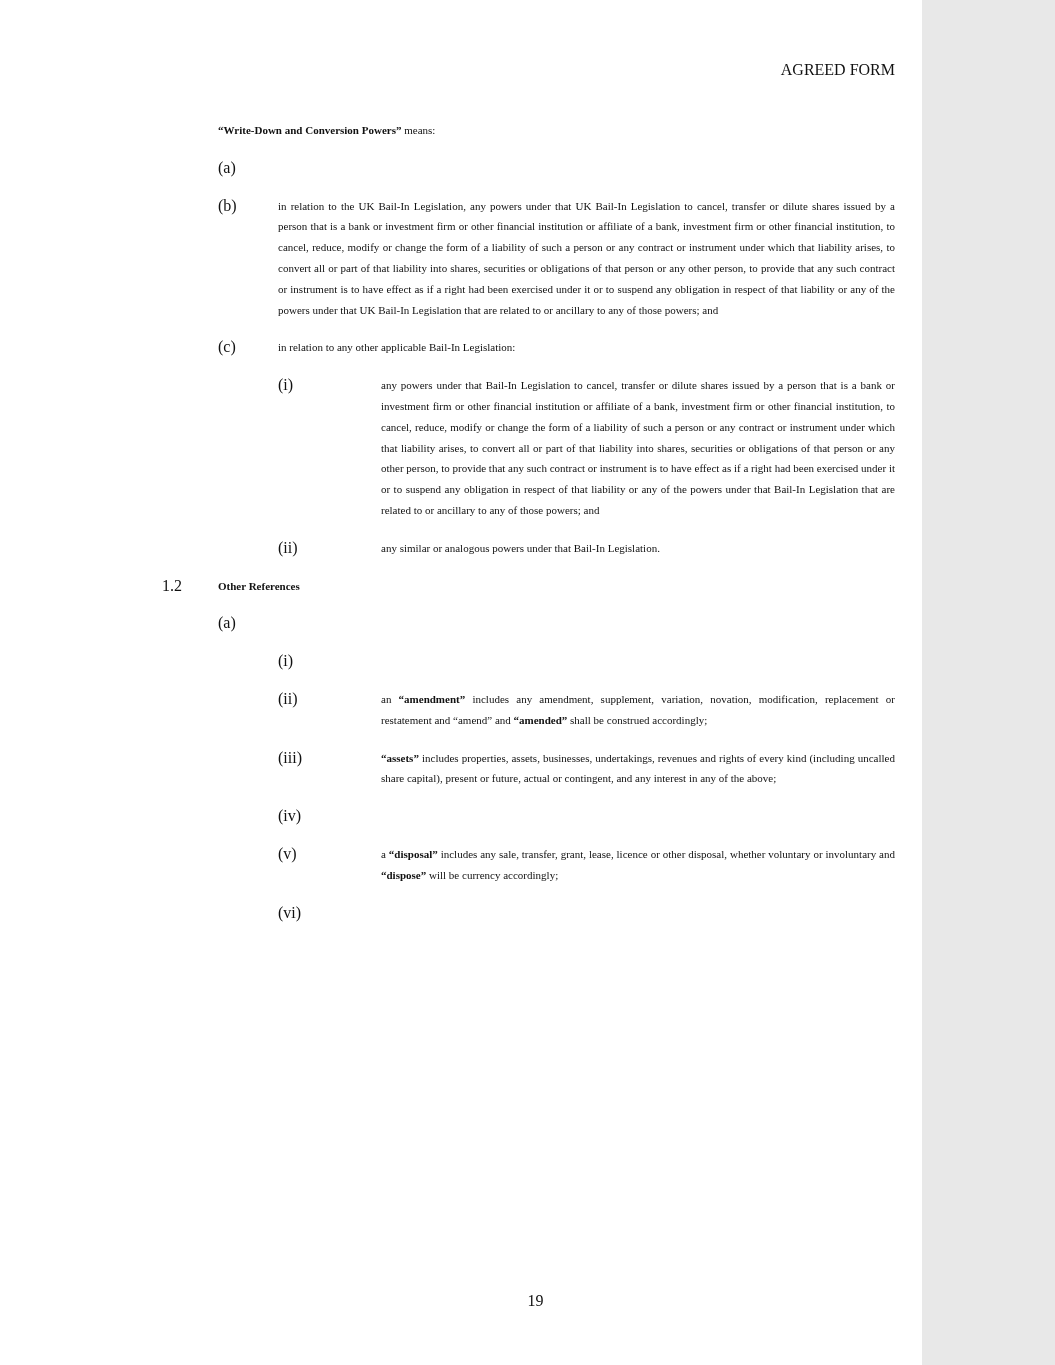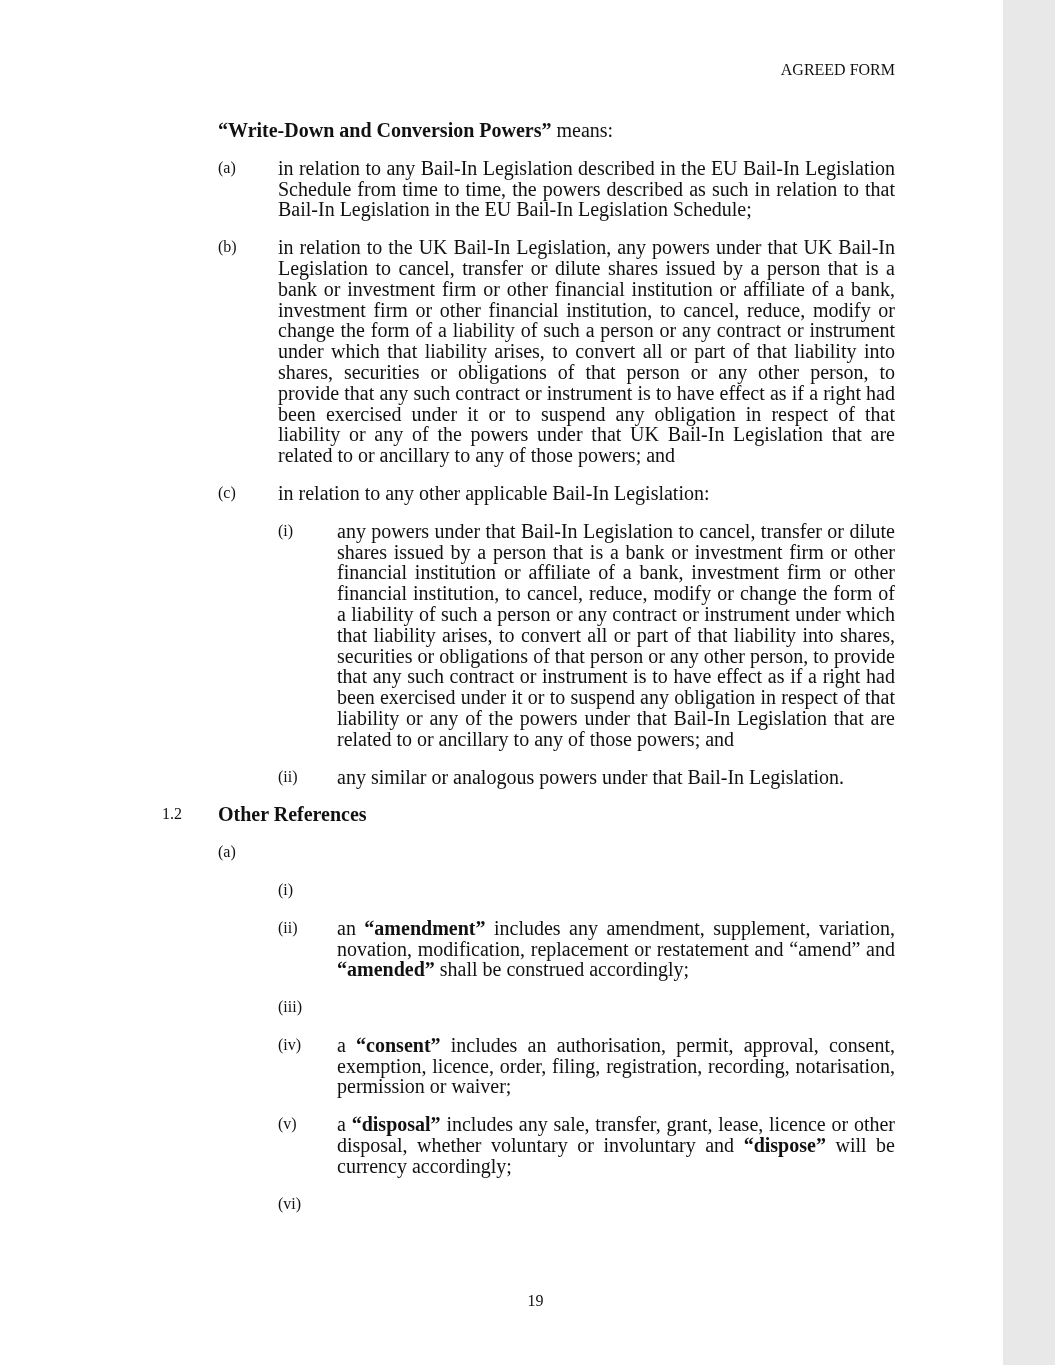--- a/index.html
+++ b/index.html
@@ -1,18 +1,18 @@
 <!DOCTYPE html>
 <html><head>
 <meta charset="utf-8">
 <style>
   html, body { margin: 0; padding: 0; background: #e8e8e8; }
   .page {
     position: relative;
-    width: 1003px;
+    width: 922px;
     height: 1365px;
     background: #ffffff;
     font-family: "Liberation Serif", serif;
     font-size: 16px;
     line-height: 20.8px;
     color: #111111;
     overflow: hidden;
   }
   .header {
     position: absolute;
@@ -32,24 +32,24 @@
   
   .pad1 { padding-left: 56px; }
   .pad2 { padding-left: 116px; }
   .mk { flex: 0 0 auto; }
   .mk-h  { width: 56px; }
   .mk-a  { width: 60px; }
   .mk-b  { width: 59px; }
   .tx { text-align: justify; }
   .tx-h { font-weight: bold; }
   .tx-a { width: 617px; }
-  .tx-b { width: 558px; }
+  .tx-b { width: 558px; margin-left: 44px; }
   .tx-def { width: 677px; }
   .lead-pad { padding-left: 6px; }
-  p, h2 { margin: 0; padding: 0; font-size: 20px; font-weight: normal; display: inline; }
+  p, h2 { margin: 0; padding: 0; font-size: 11px; font-weight: normal; display: inline; }
   b { font-weight: bold; }
   .footer {
     position: absolute;
     top: 1291px;
     left: 8px;
     width: 1055px;
     text-align: center;
   }
 </style>
 </head>
@@ -62,21 +62,20 @@
   </div>
 
   <div class="content">
 
     <div class="r first pad1">
       <p class="tx tx-def"><b>“Write-Down and Conversion Powers”</b><span> means:</span></p>
     </div>
 
     <div class="r pad1">
       <span class="mk mk-a">(a)</span>
-      <p class="tx tx-a">in relation to any Bail-In Legislation described in the EU Bail-In Legislation Schedule from time to time, the powers described as such in relation to that Bail-In Legislation in the EU Bail-In Legislation Schedule;</p>
     </div>
 
     <div class="r pad1">
       <span class="mk mk-a">(b)</span>
       <p class="tx tx-a">in relation to the UK Bail-In Legislation, any powers under that UK Bail-In Legislation to cancel, transfer or dilute shares issued by a person that is a bank or investment firm or other financial institution or affiliate of a bank, investment firm or other financial institution, to cancel, reduce, modify or change the form of a liability of such a person or any contract or instrument under which that liability arises, to convert all or part of that liability into shares, securities or obligations of that person or any other person, to provide that any such contract or instrument is to have effect as if a right had been exercised under it or to suspend any obligation in respect of that liability or any of the powers under that UK Bail-In Legislation that are related to or ancillary to any of those powers; and</p>
     </div>
 
     <div class="r pad1">
       <span class="mk mk-a">(c)</span>
       <p class="tx tx-a">in relation to any other applicable Bail-In Legislation:</p>
@@ -105,25 +104,25 @@
       <span class="mk mk-b">(i)</span>
     </div>
 
     <div class="r pad2">
       <span class="mk mk-b">(ii)</span>
       <p class="tx tx-b"><span>an </span><b>“amendment”</b><span> includes any amendment, supplement, variation, novation, modification, replacement or restatement and “amend” and </span><b>“amended”</b><span> shall be construed accordingly;</span></p>
     </div>
 
     <div class="r pad2">
       <span class="mk mk-b">(iii)</span>
+      <p class="tx tx-b"><b>“assets”</b><span> includes properties, assets, businesses, undertakings, revenues and rights of every kind (including uncalled share capital), present or future, actual or contingent, and any interest in any of the above;</span></p>
     </div>
 
     <div class="r pad2">
       <span class="mk mk-b">(iv)</span>
-      <p class="tx tx-b"><span>a </span><b>“consent”</b><span> includes an authorisation, permit, approval, consent, exemption, licence, order, filing, registration, recording, notarisation, permission or waiver;</span></p>
     </div>
 
     <div class="r pad2">
       <span class="mk mk-b">(v)</span>
       <p class="tx tx-b"><span>a </span><b>“disposal”</b><span> includes any sale, transfer, grant, lease, licence or other disposal, whether voluntary or involuntary and </span><b>“dispose”</b><span> will be currency accordingly;</span></p>
     </div>
 
     <div class="r pad2">
       <span class="mk mk-b">(vi)</span>
     </div>

